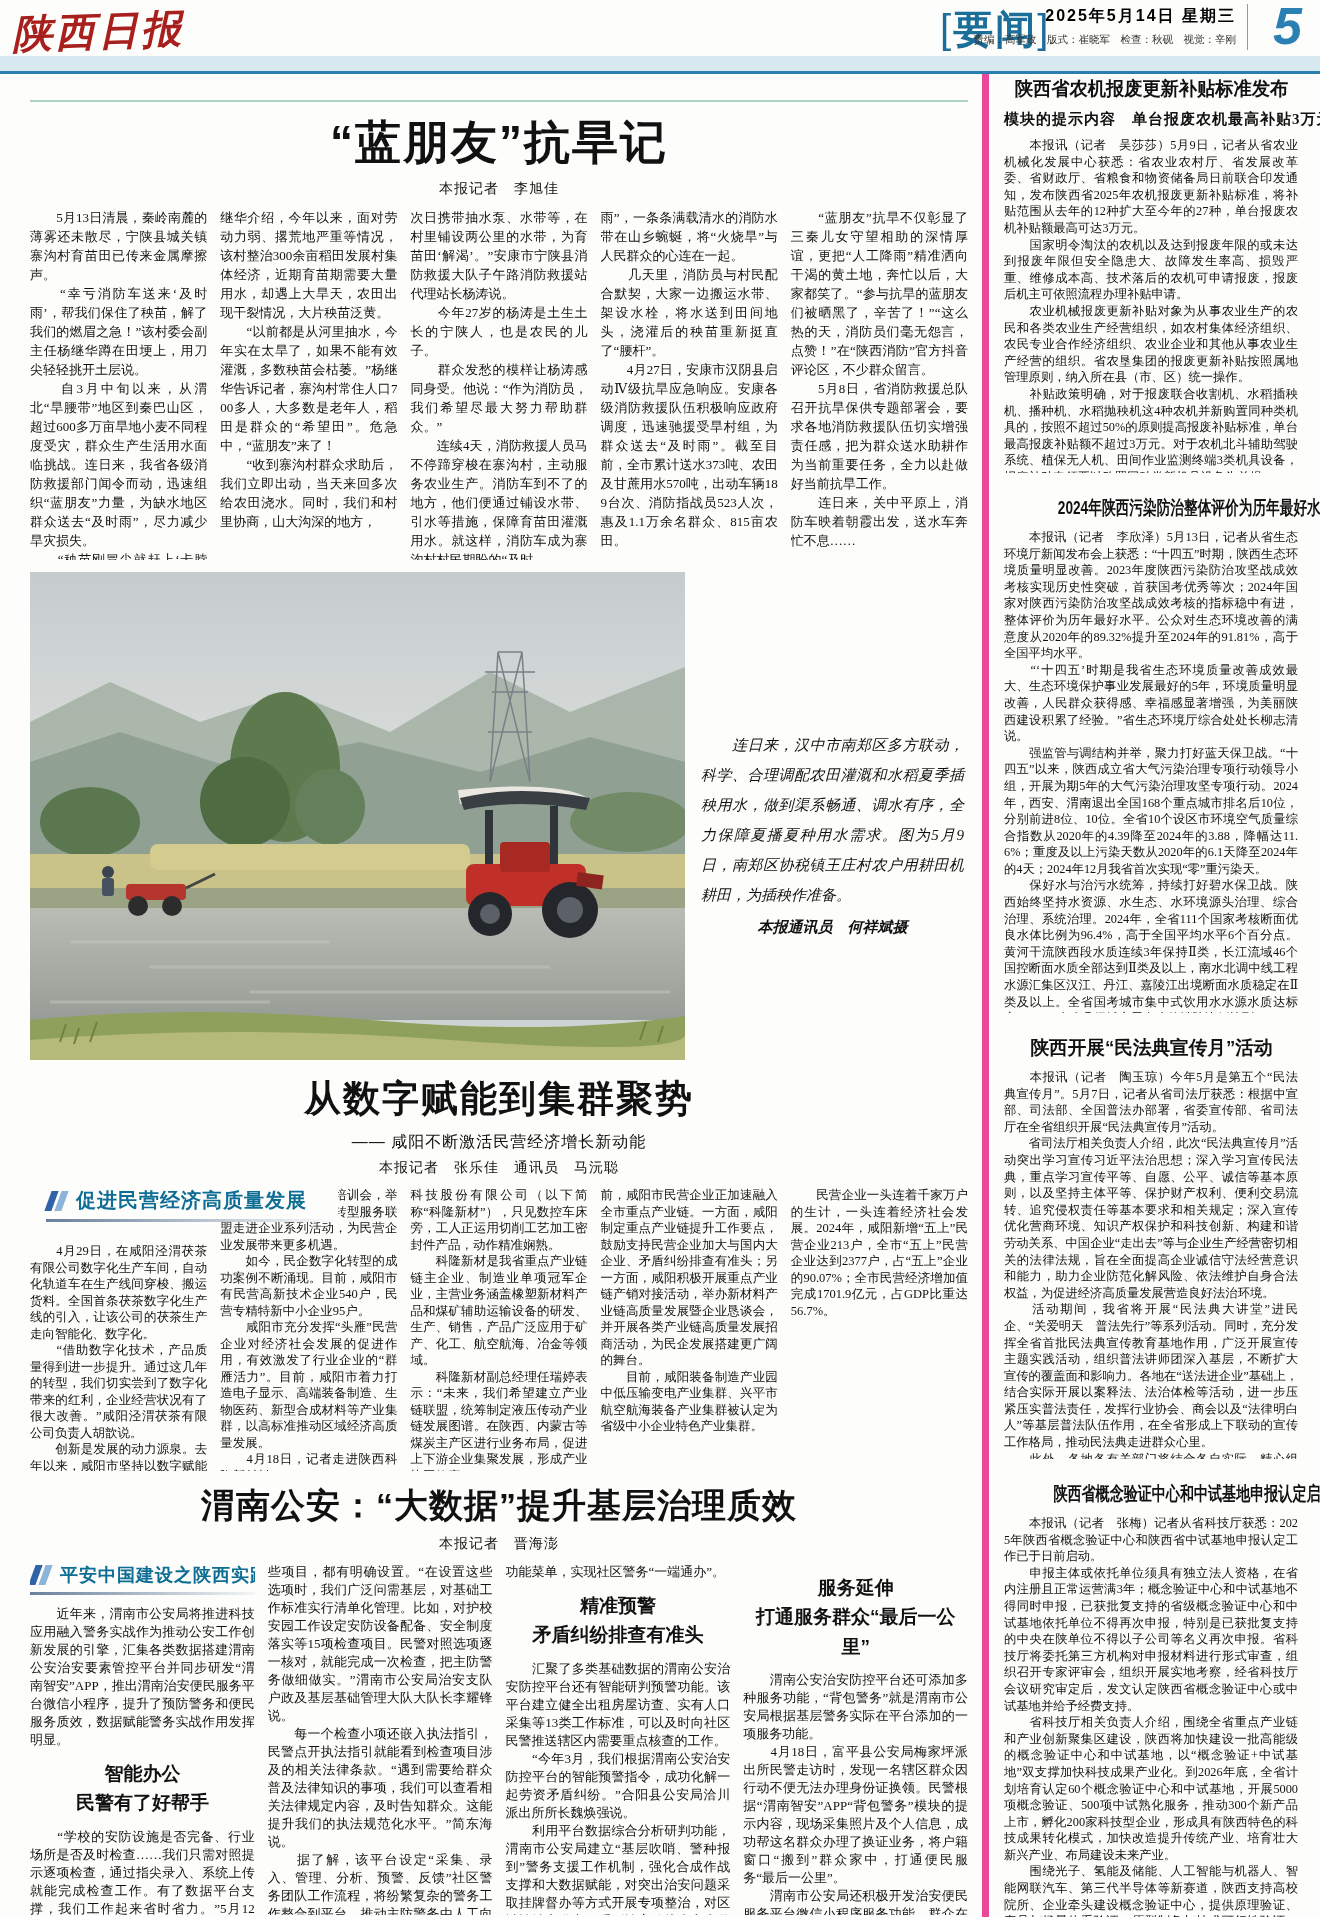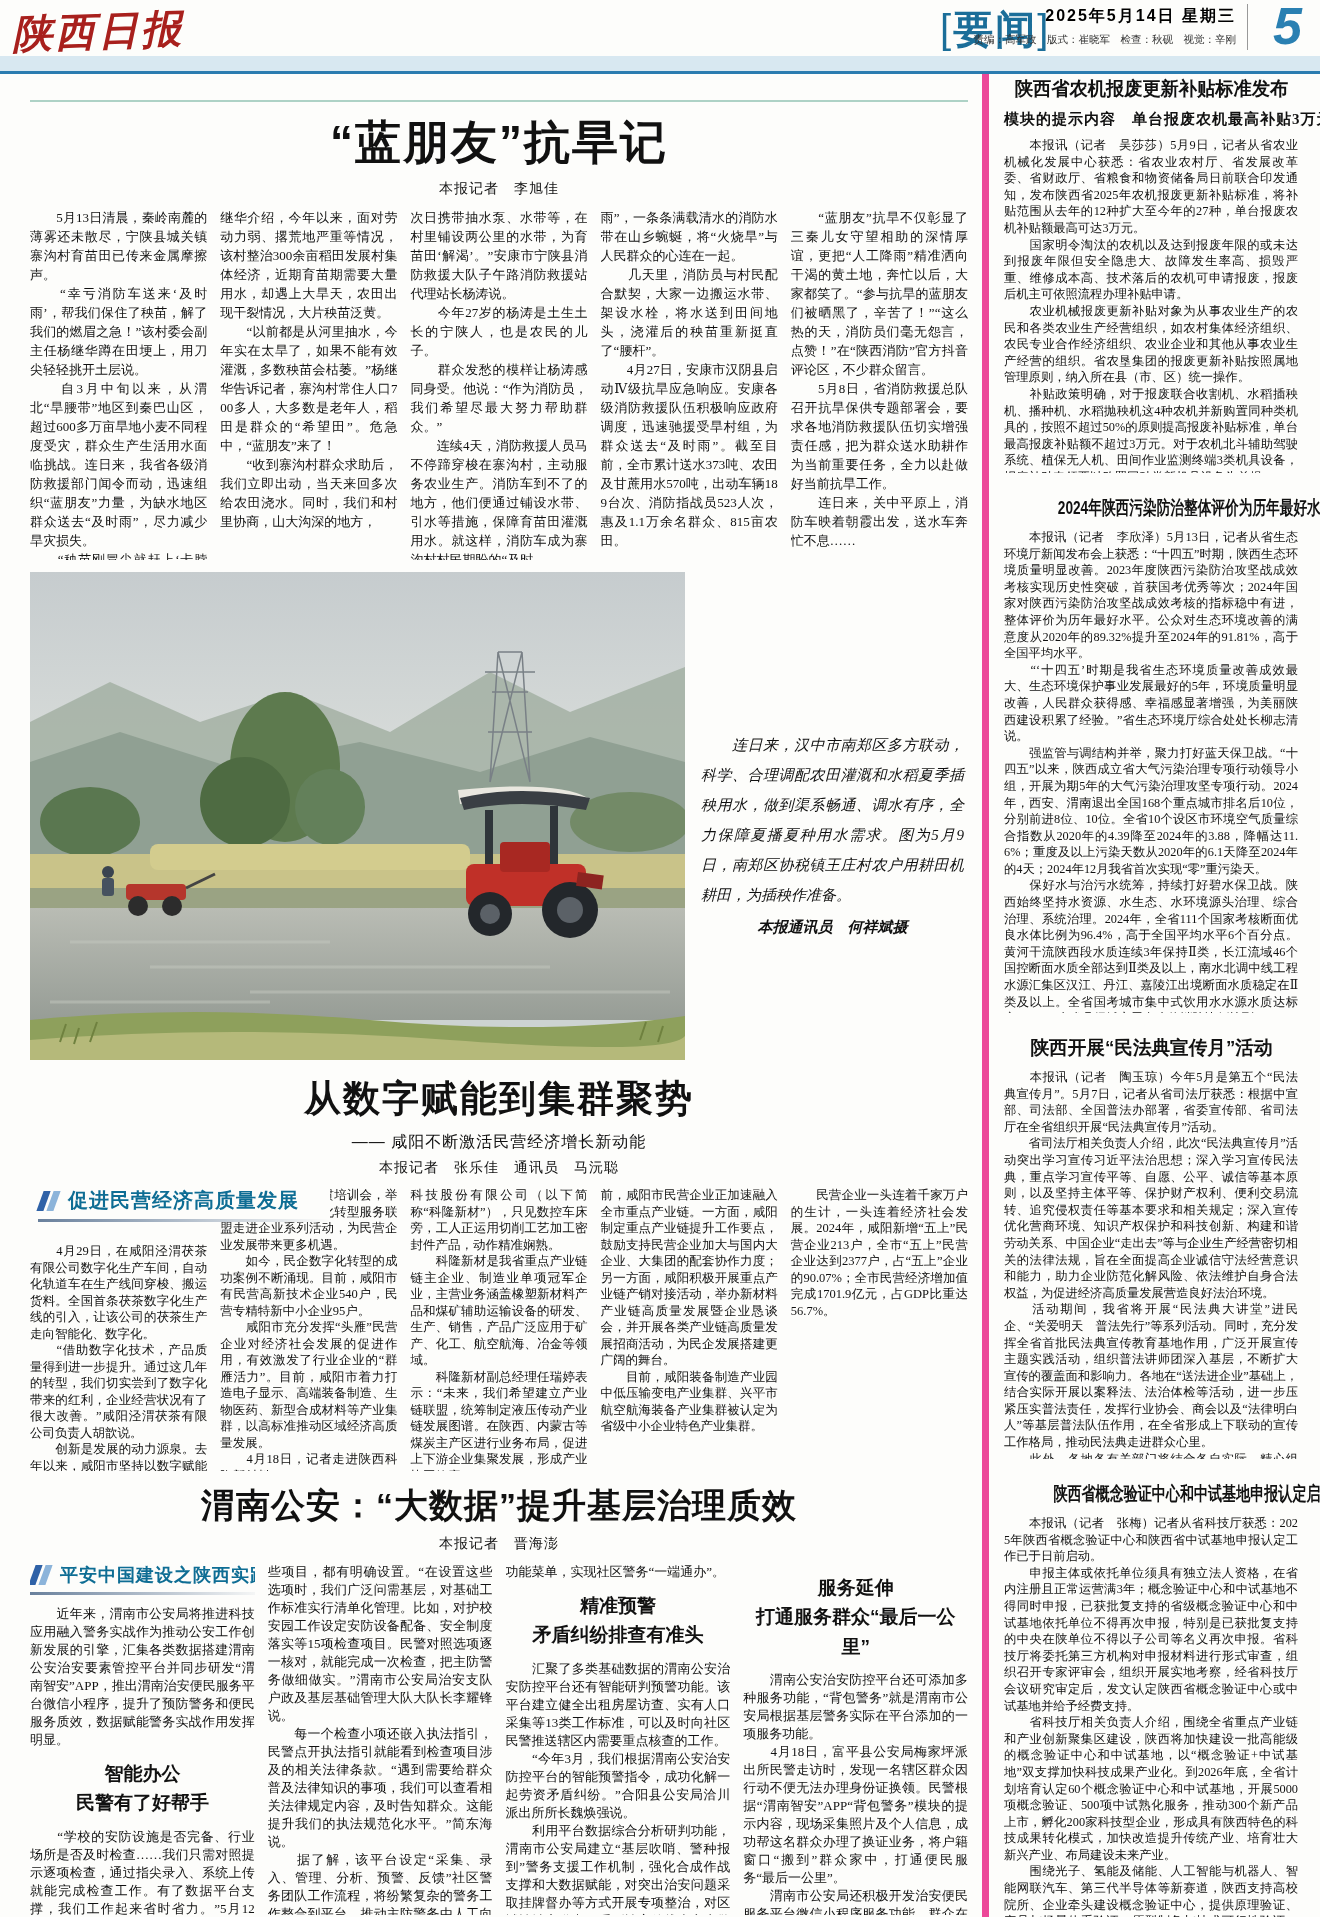--- a/index.html
+++ b/index.html
@@ -77,21 +77,21 @@
     text-align:center;font-family:"Liberation Sans","DejaVu Sans",sans-serif;
     font-size:37px;font-weight:bold;letter-spacing:2px;margin:6px 0 2px;
   }
   .art2 .subtitle{
     text-align:center;font-family:"Liberation Sans","DejaVu Sans",sans-serif;
     font-size:16px;font-weight:500;margin:8px 0 2px;letter-spacing:1px;
   }
   .art2-body{position:relative;margin-top:6px;}
   .art2-body .cols{height:284px;}
   .art2-body .coltext{font-size:12.5px;line-height:16.5px;}
-  .art2-kicker{position:absolute;left:8px;top:0;width:292px;z-index:2;background:#fdfdfb;}
+  .art2-kicker{position:absolute;left:16px;top:0;width:292px;z-index:2;background:#fdfdfb;}
   .kicker-space{height:56px;}
   
   .art3{margin-top:12px;}
   .art3 .headline{
     text-align:center;font-family:"Liberation Sans","DejaVu Sans",sans-serif;
     font-size:34px;font-weight:bold;letter-spacing:1px;margin:6px 0 2px;
   }
   .art3 .cols{height:352px;}
   .art3 .coltext{font-size:13px;line-height:18px;}
   .art3 .kicker{margin-bottom:10px;}
@@ -273,21 +273,21 @@
 　　咸阳市充分发挥“头雁”民营企业对经济社会发展的促进作用，有效激发了行业企业的“群雁活力”。目前，咸阳市着力打造电子显示、高端装备制造、生物医药、新型合成材料等产业集群，以高标准推动区域经济高质量发展。
 　　4月18日，记者走进陕西科隆新材料</div>
               </div>
             <div class="col">
                 <div class="coltext">科技股份有限公司（以下简称“科隆新材”），只见数控车床旁，工人正运用切削工艺加工密封件产品，动作精准娴熟。
 　　科隆新材是我省重点产业链链主企业、制造业单项冠军企业，主营业务涵盖橡塑新材料产品和煤矿辅助运输设备的研发、生产、销售，产品广泛应用于矿产、化工、航空航海、冶金等领域。
 　　科隆新材副总经理任瑞婷表示：“未来，我们希望建立产业链联盟，统筹制定液压传动产业链发展图谱。在陕西、内蒙古等煤炭主产区进行业务布局，促进上下游企业集聚发展，形成产业协同效应。”
 　　咸阳市工信局相关负责人表示，目</div>
               </div>
             <div class="col">
-                <div class="coltext">前，咸阳市民营企业正加速融入全市重点产业链。一方面，咸阳制定重点产业链提升工作要点，鼓励支持民营企业加大与国内大企业、大集团的配套协作力度；另一方面，咸阳积极开展重点产业链产销对接活动，举办新材料产业链高质量发展暨企业恳谈会，并开展各类产业链高质量发展招商活动，为民企发展搭建更广阔的舞台。
+                <div class="coltext">前，咸阳市民营企业正加速融入全市重点产业链。一方面，咸阳制定重点产业链提升工作要点，鼓励支持民营企业加大与国内大企业、矛盾纠纷排查有准头；另一方面，咸阳积极开展重点产业链产销对接活动，举办新材料产业链高质量发展暨企业恳谈会，并开展各类产业链高质量发展招商活动，为民企发展搭建更广阔的舞台。
 　　目前，咸阳装备制造产业园中低压输变电产业集群、兴平市航空航海装备产业集群被认定为省级中小企业特色产业集群。</div>
               </div>
             <div class="col">
                 <div class="coltext">　　民营企业一头连着千家万户的生计，一头连着经济社会发展。2024年，咸阳新增“五上”民营企业213户，全市“五上”民营企业达到2377户，占“五上”企业的90.07%；全市民营经济增加值完成1701.9亿元，占GDP比重达56.7%。</div>
               </div>
           </div>
         </div>
       </div>
 
       <div class="art3">

